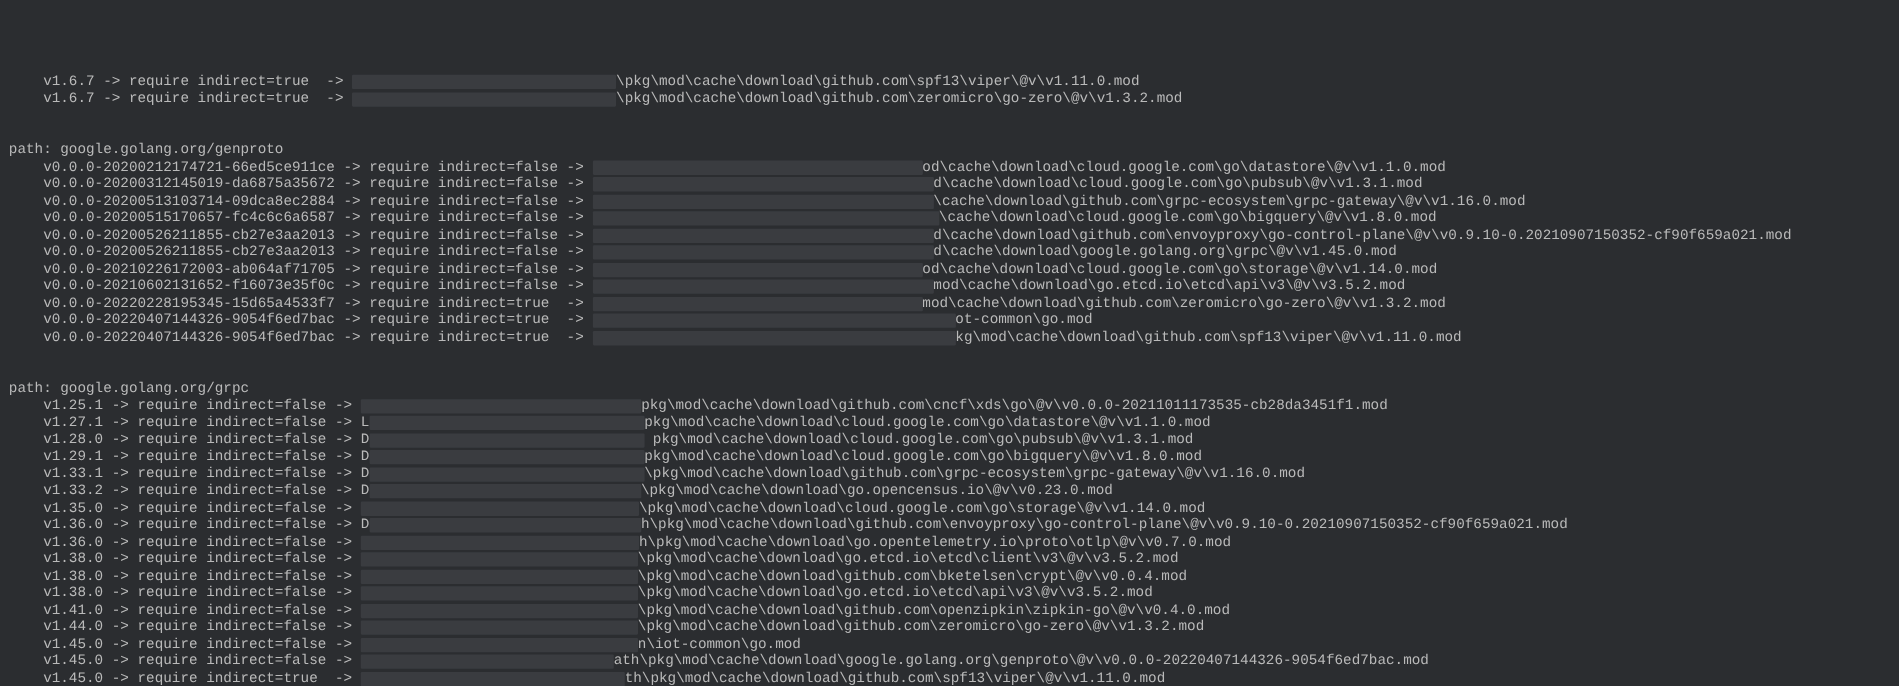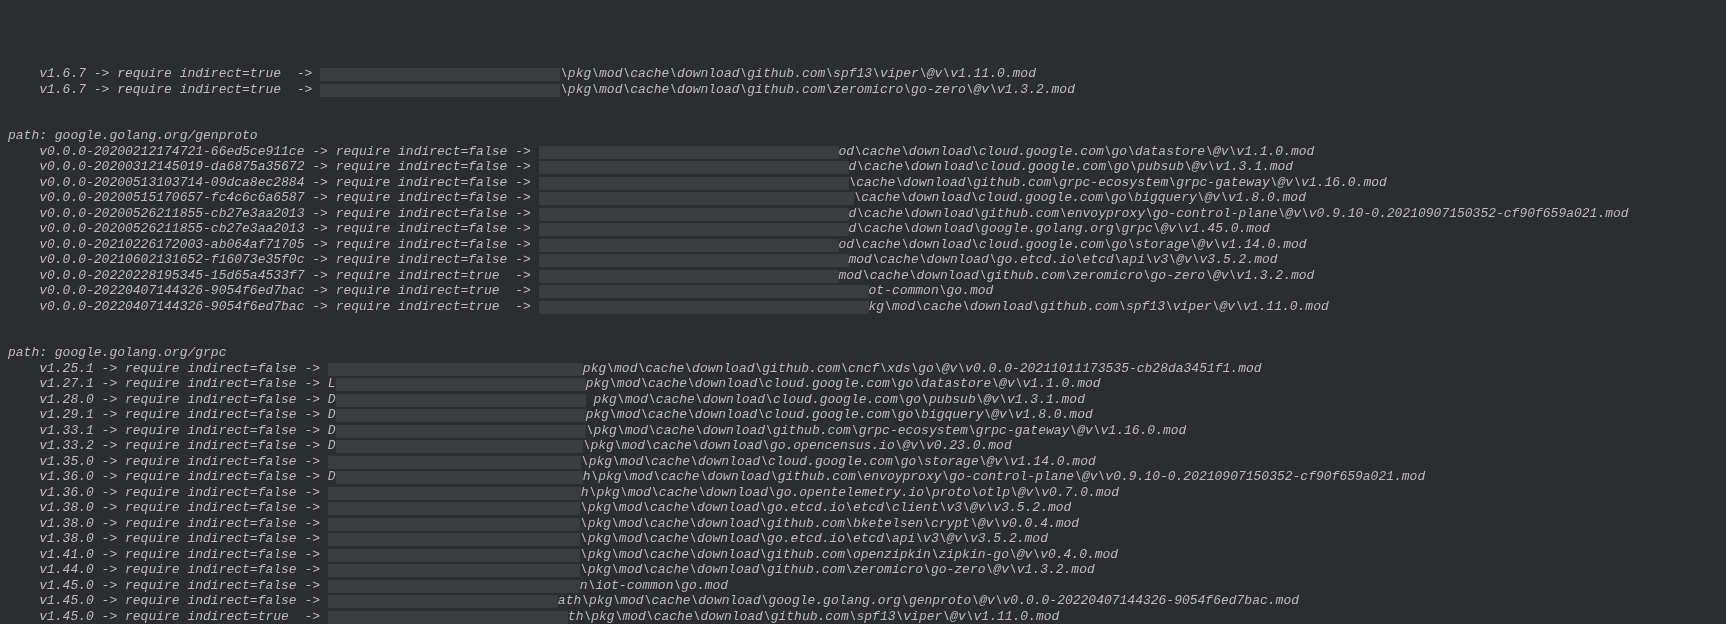--- a/index.html
+++ b/index.html
@@ -12,21 +12,20 @@
       white-space: pre;
       overflow-x: auto;
       padding: 0 8px;
     }
     .terminal {
       padding: 4px 0;
     }
     .line {
       display: block;
       min-height: 15.5px;
-      font-style: italic;
     }
     .redacted {
       display: inline-block;
       background: #3a3c40;
       color: transparent;
       user-select: none;
       border-radius: 1px;
       vertical-align: text-bottom;
       height: 13px;
     }

